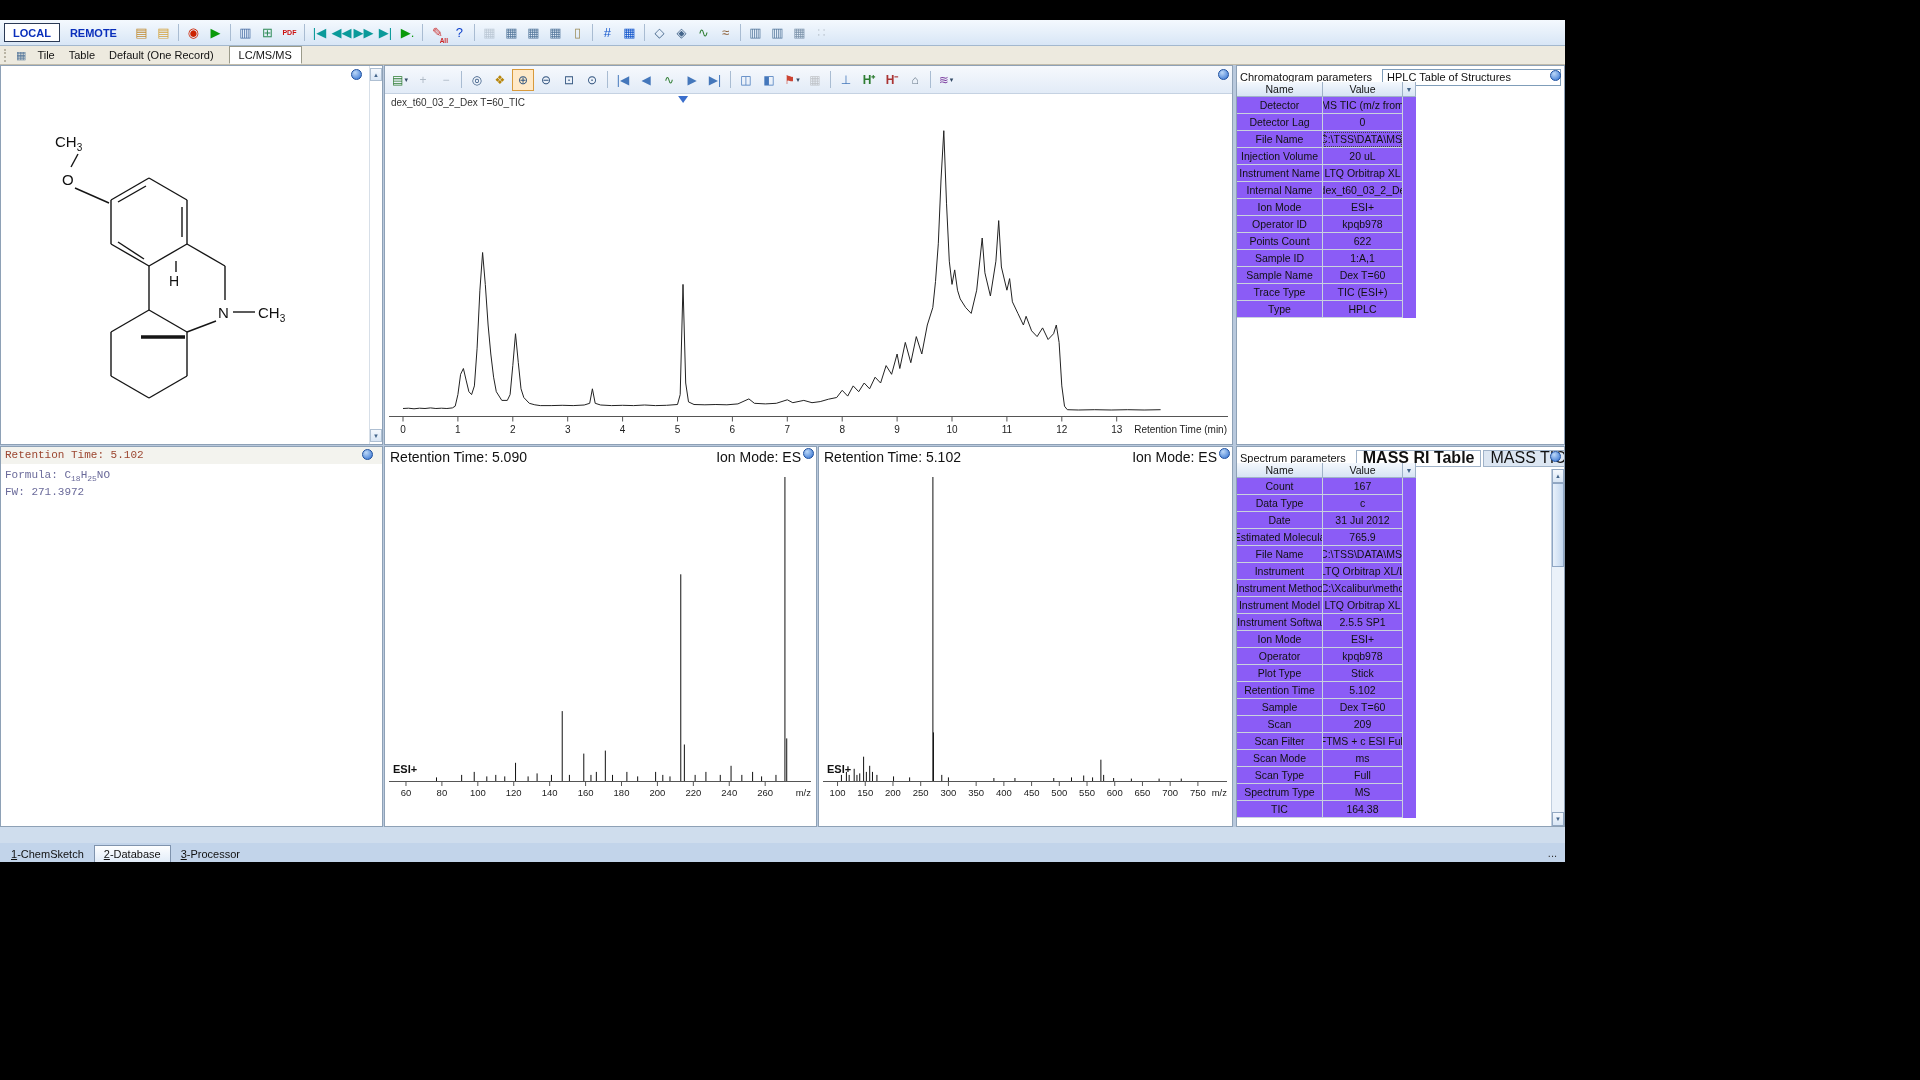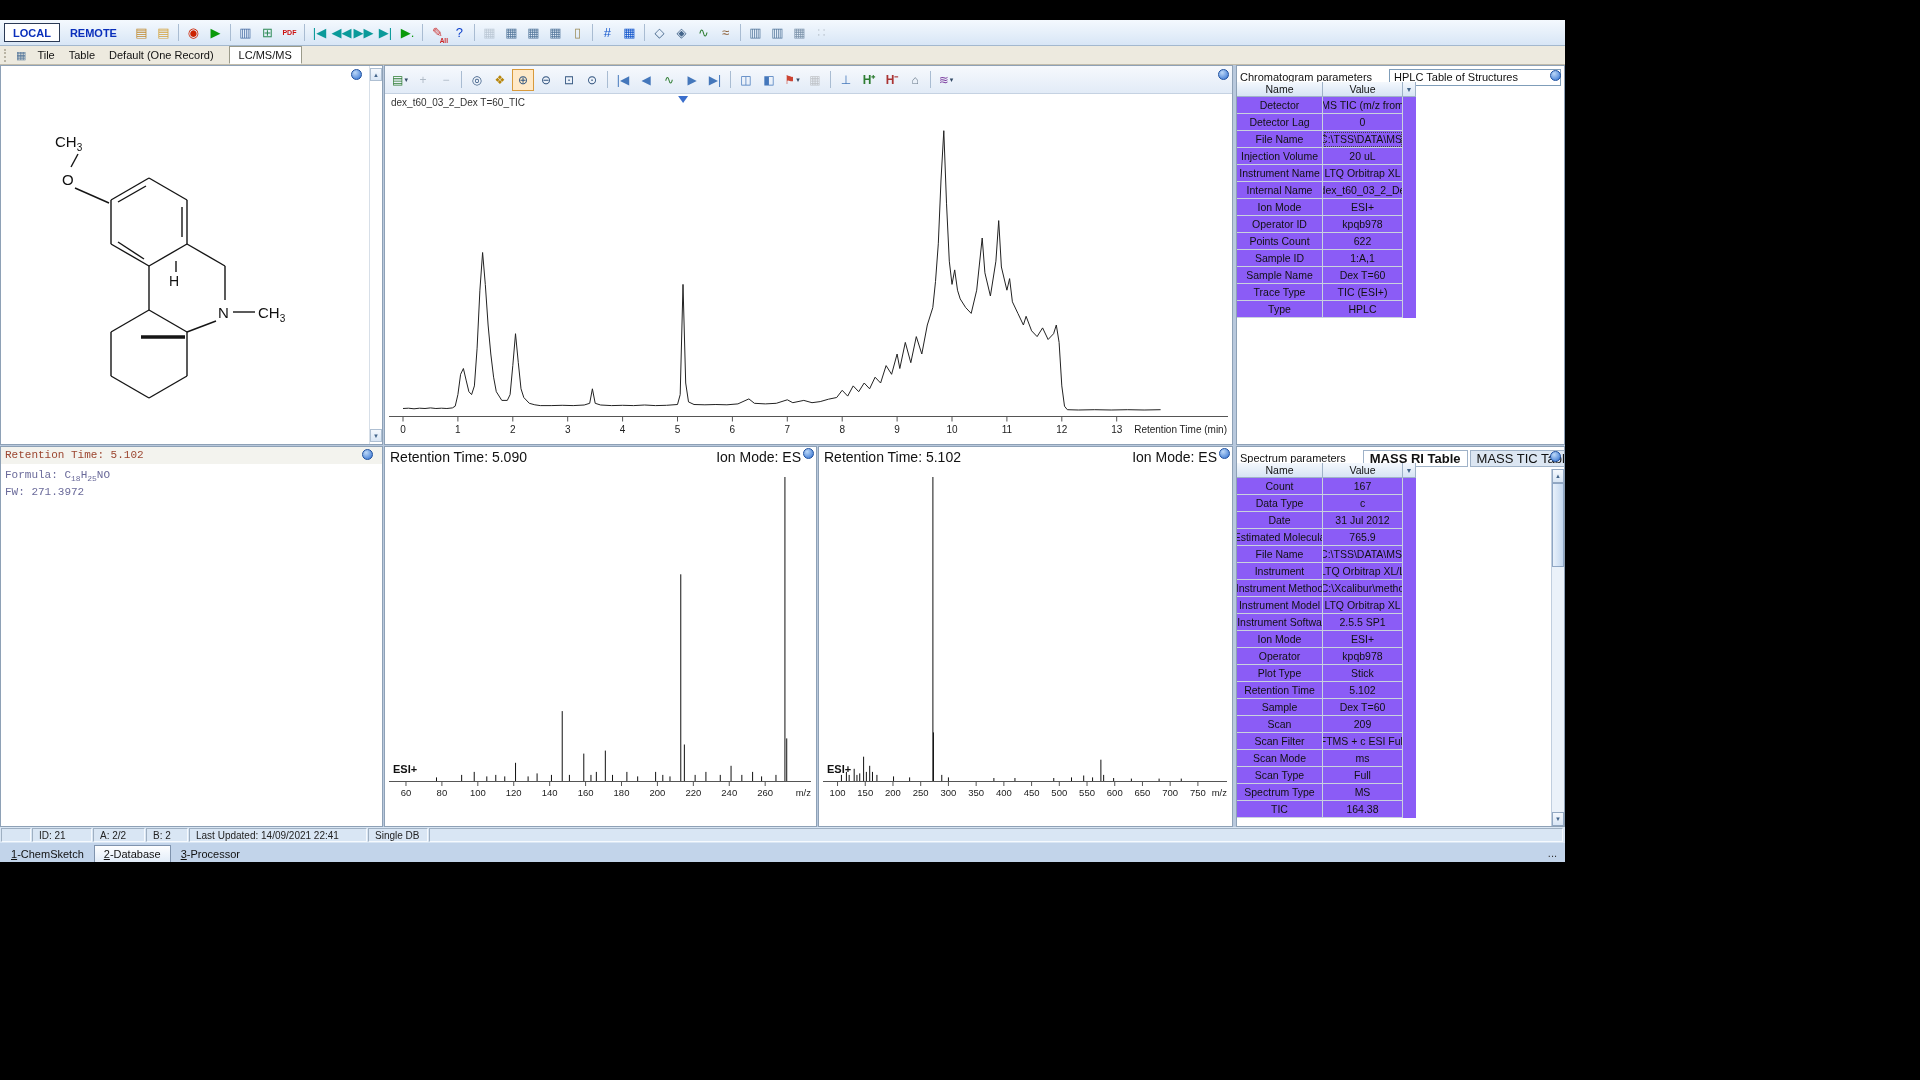--- a/index.html
+++ b/index.html
@@ -73,24 +73,24 @@
 
   
   .rec-head{position:absolute;left:0;top:0;width:100%;height:17px;background:#f3f3ee;}
   .rec-rt{position:absolute;left:4px;top:2px;font-family:"Liberation Mono",monospace;font-size:11px;color:#9c4630;}
   .rec-line{position:absolute;left:4px;font-family:"Liberation Mono",monospace;font-size:11px;color:#6a6a9a;}
   .rec-line sub{font-size:8px;}
 
   
   .params-head{position:absolute;left:0;top:0;width:100%;height:22px;display:flex;align-items:center;
     padding:0 3px;font-size:11px;background:#fff;}
-  .params-title{margin-right:17px;white-space:nowrap;}
+  .params-title{margin-right:10px;white-space:nowrap;}
   .params-dd{width:202px;height:17px;border:1px solid #7f9db9;background:#fff;font-size:11px;
     display:flex;align-items:center;padding:0 4px;overflow:hidden;white-space:nowrap;cursor:pointer;}
-  .ptab{height:17px;display:flex;align-items:center;padding:0 6px;font-size:13px;border:1px solid #9fb2c8;
+  .ptab{height:17px;display:flex;align-items:center;padding:0 6px;font-size:16px;border:1px solid #9fb2c8;
     margin-right:2px;cursor:pointer;background:#dce6f2;white-space:nowrap;}
   .ptab.active{background:#fff;font-weight:bold;}
   .ptable{position:absolute;left:0;top:16px;font-size:10.5px;background:#8b5cf6;}
   .prow{display:flex;height:17px;}
   .prow.phead{height:15px;}
   .pcell{border-right:1px solid #c9d2dd;border-bottom:1px solid #c9d2dd;display:flex;align-items:center;
     justify-content:center;overflow:hidden;white-space:nowrap;padding:0 2px;}
   .pname{width:86px;}
   .pval{width:80px;}
   .phead .pcell{background:linear-gradient(#f4f8fd,#d6e4f4);border-color:#9fb2c8;}
@@ -601,29 +601,20 @@
       <div class="vscroll">
         <span class="varrow" style="top:0;">▲</span>
         <span class="vthumb"></span>
         <span class="varrow" style="bottom:0;">▼</span>
       </div>
       <span class="panel-ico" style="top:4px;right:3px;"></span>
     </div>
 
   </div>
 
-  <div class="statusbar" id="statusbar">
-      <span class="sbcell" style="width: 30px;"></span>
-      <span class="sbcell" style="width: 60px;">ID: 21</span>
-      <span class="sbcell" style="width: 52px;">A: 2/2</span>
-      <span class="sbcell" style="width: 42px;">B: 2</span>
-      <span class="sbcell" style="width: 178px;">Last Updated: 14/09/2021 22:41</span>
-      <span class="sbcell" style="width: 60px;">Single DB</span>
-      <span class="sbcell" style="flex: 1 1 0%;"></span>
-    </div>
 
   <div class="apptabs" id="apptabs">
       <span class="apptab"><u>1</u>-ChemSketch</span>
       <span class="apptab active"><u>2</u>-Database</span>
       <span class="apptab"><u>3</u>-Processor</span>
       <span class="more">...</span>
     </div>
 
 </div>
 

